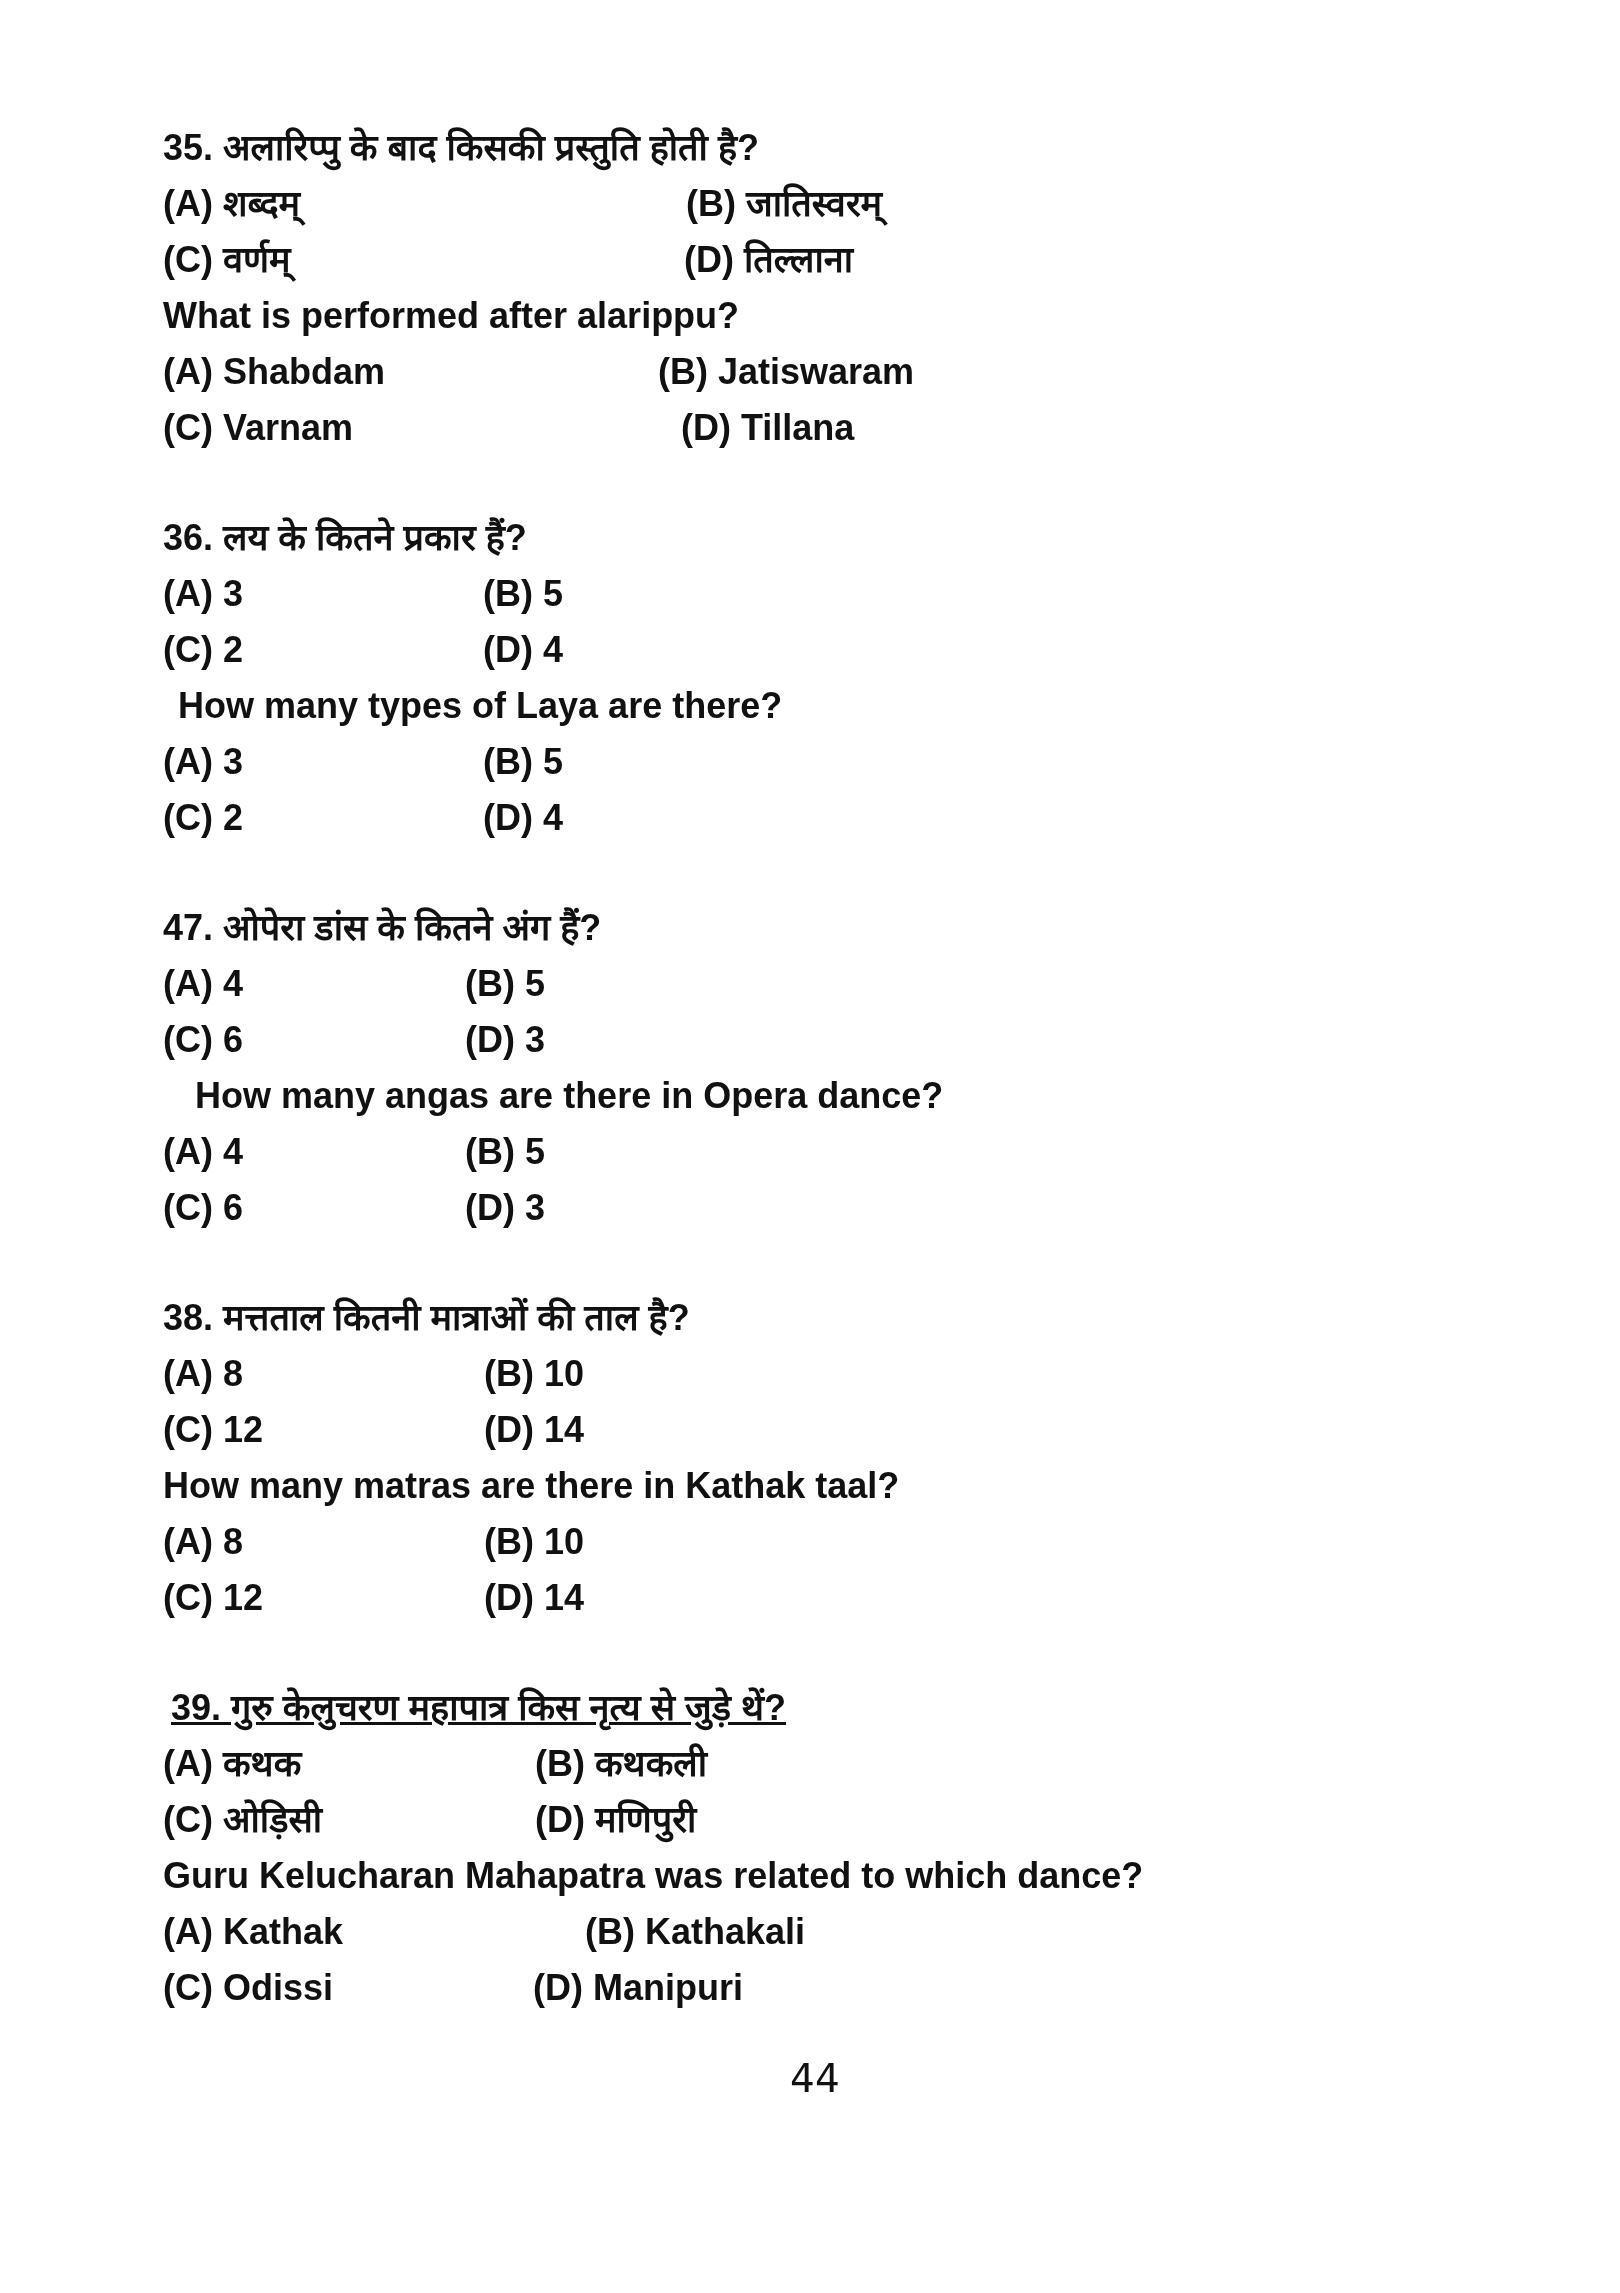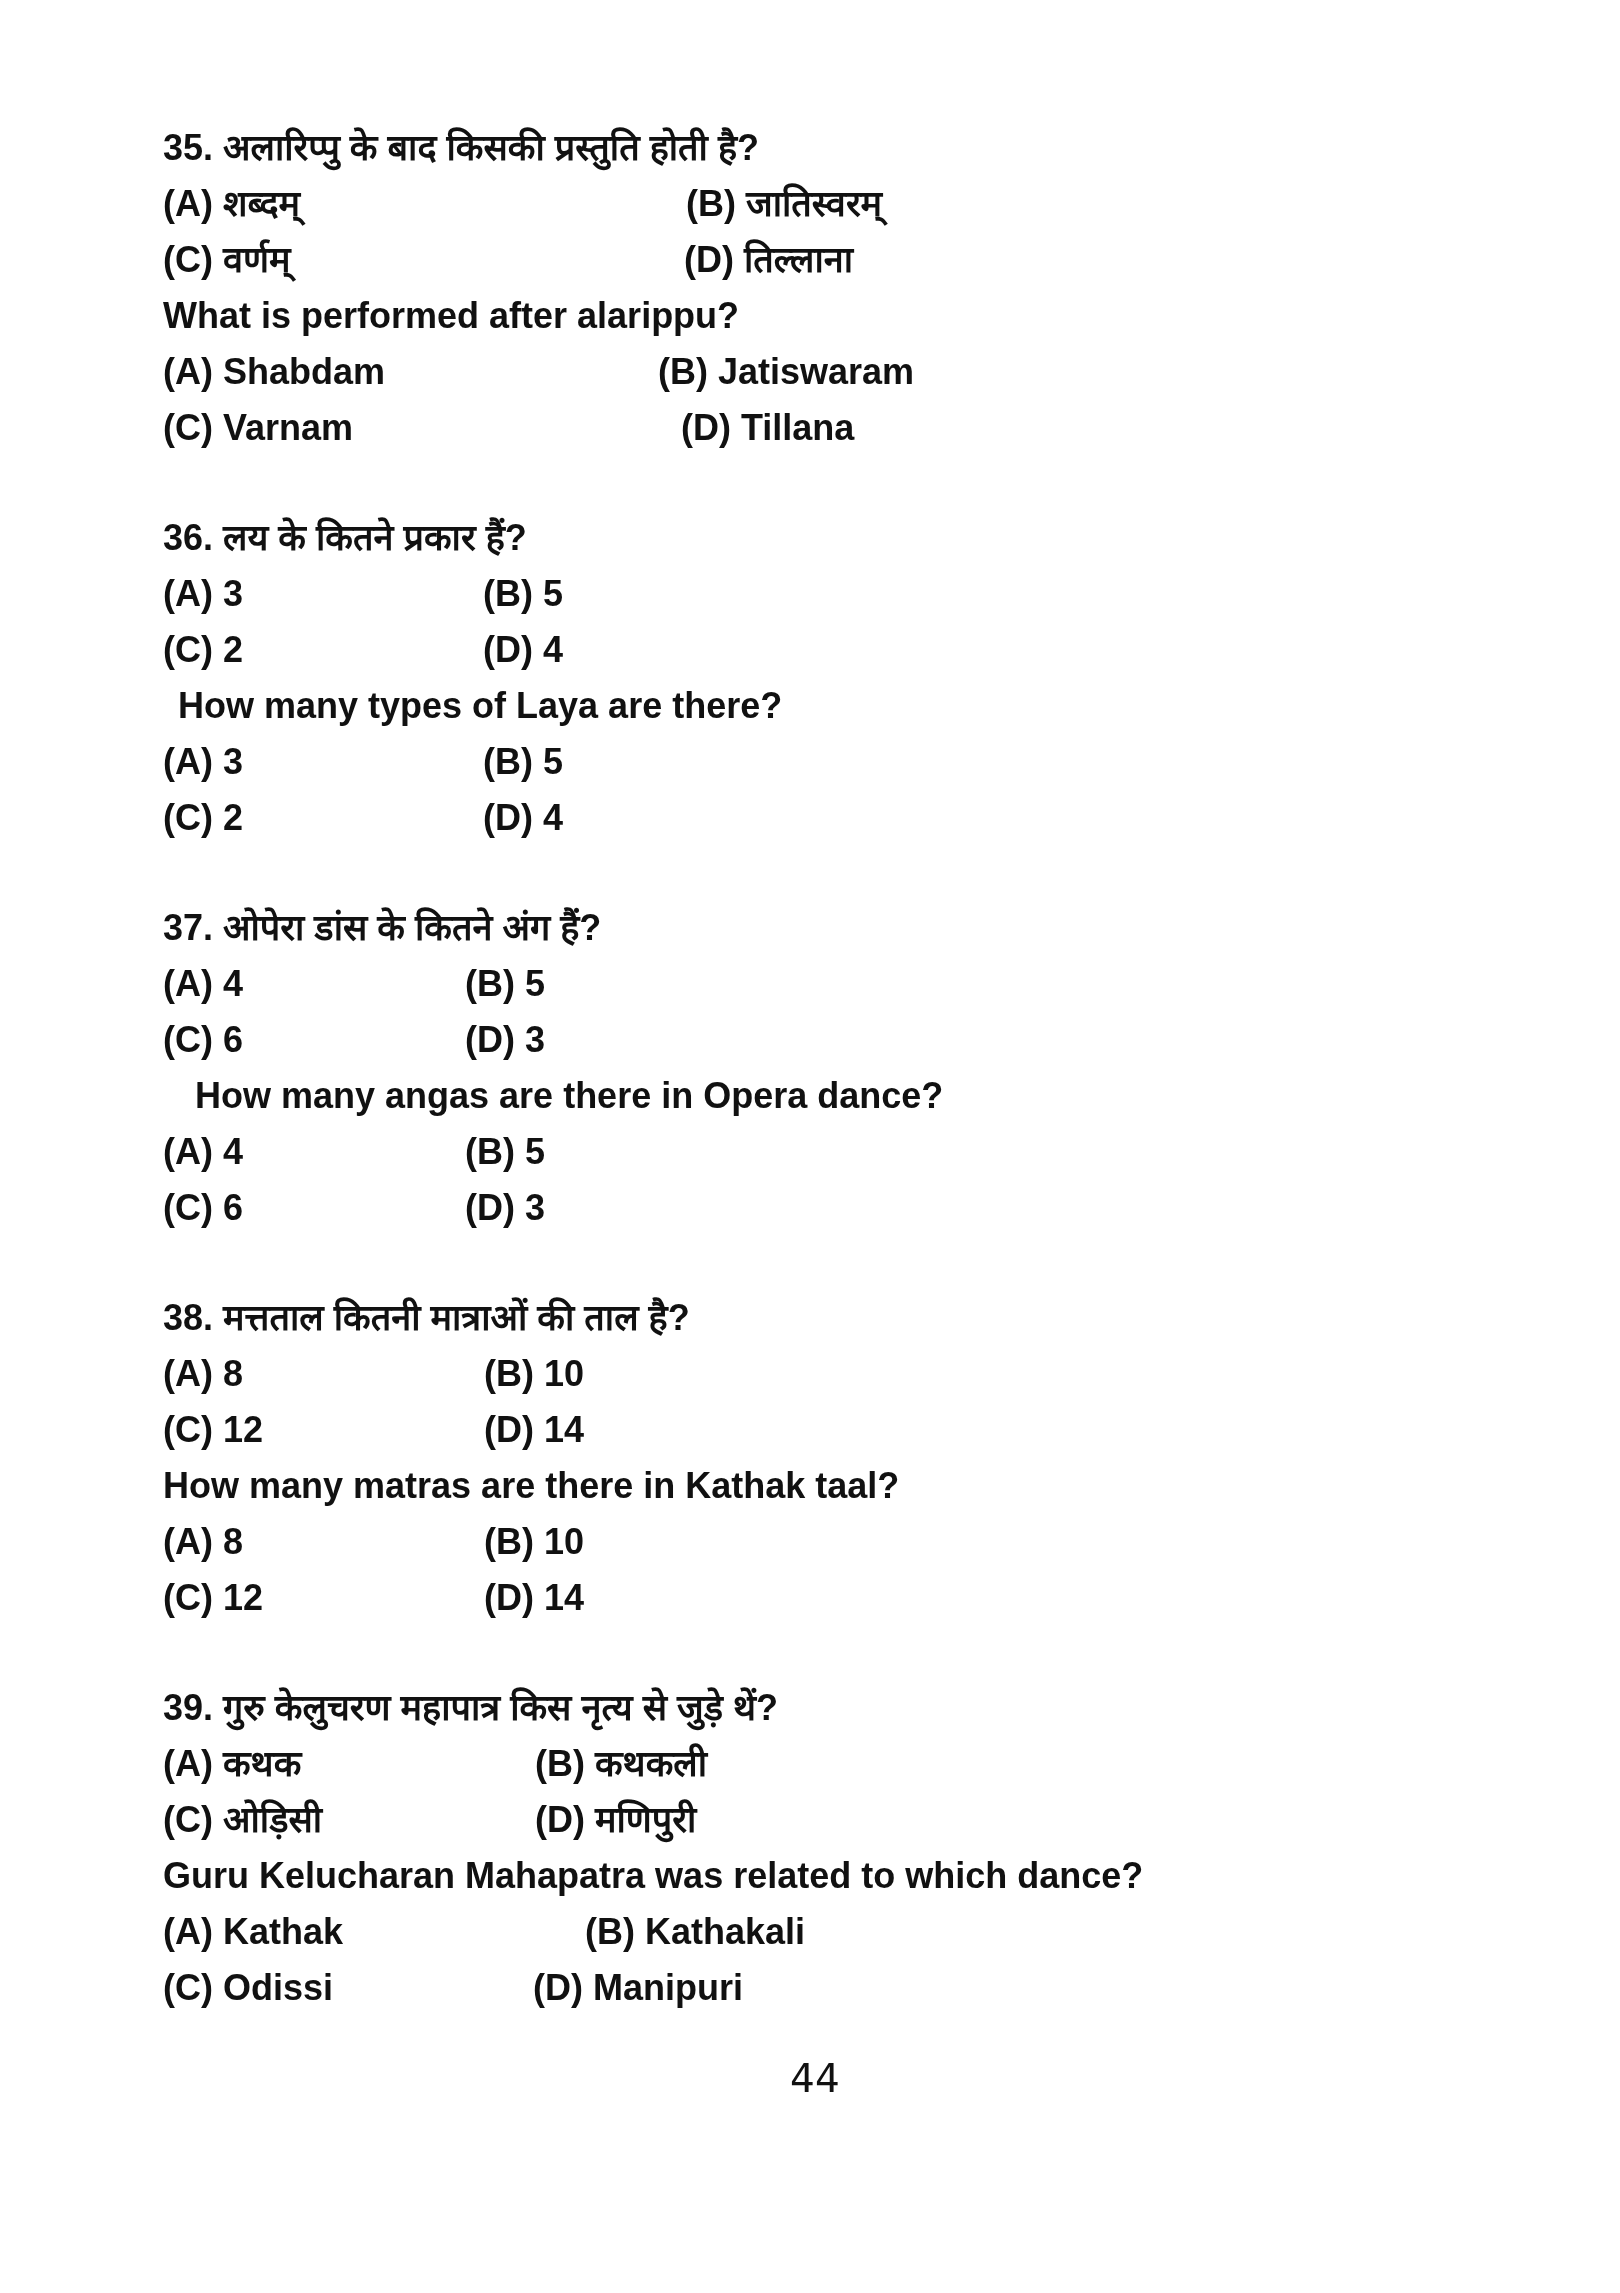--- a/index.html
+++ b/index.html
@@ -103,21 +103,21 @@
       <span class="col" style="left:320px;">(B) 5</span>
     </div>
     <div class="line">
       <span class="col" style="left:0;">(C) 2</span>
       <span class="col" style="left:320px;">(D) 4</span>
     </div>
   </div>
 
   <div class="question" style="top:900px;">
     <div class="line">
-      <span class="col" style="left:0;">37. ओपेरा डांस के कितने अंग हैं?</span>
+      <span class="col" style="left:0;">47. ओपेरा डांस के कितने अंग हैं?</span>
     </div>
     <div class="line">
       <span class="col" style="left:0;">(A) 4</span>
       <span class="col" style="left:302px;">(B) 5</span>
     </div>
     <div class="line">
       <span class="col" style="left:0;">(C) 6</span>
       <span class="col" style="left:302px;">(D) 3</span>
     </div>
     <div class="line">
@@ -153,21 +153,21 @@
       <span class="col" style="left:321px;">(B) 10</span>
     </div>
     <div class="line">
       <span class="col" style="left:0;">(C) 12</span>
       <span class="col" style="left:321px;">(D) 14</span>
     </div>
   </div>
 
   <div class="question" style="top:1680px;">
     <div class="line">
-      <span class="col" style="left:0;">39. गुरु केलुचरण महापात्र किस नृत्य से जुड़े थें?</span>
+      <span class="col" style="left:8px;text-decoration:underline;">39. गुरु केलुचरण महापात्र किस नृत्य से जुड़े थें?</span>
     </div>
     <div class="line">
       <span class="col" style="left:0;">(A) कथक</span>
       <span class="col" style="left:372px;">(B) कथकली</span>
     </div>
     <div class="line">
       <span class="col" style="left:0;">(C) ओड़िसी</span>
       <span class="col" style="left:372px;">(D) मणिपुरी</span>
     </div>
     <div class="line">

